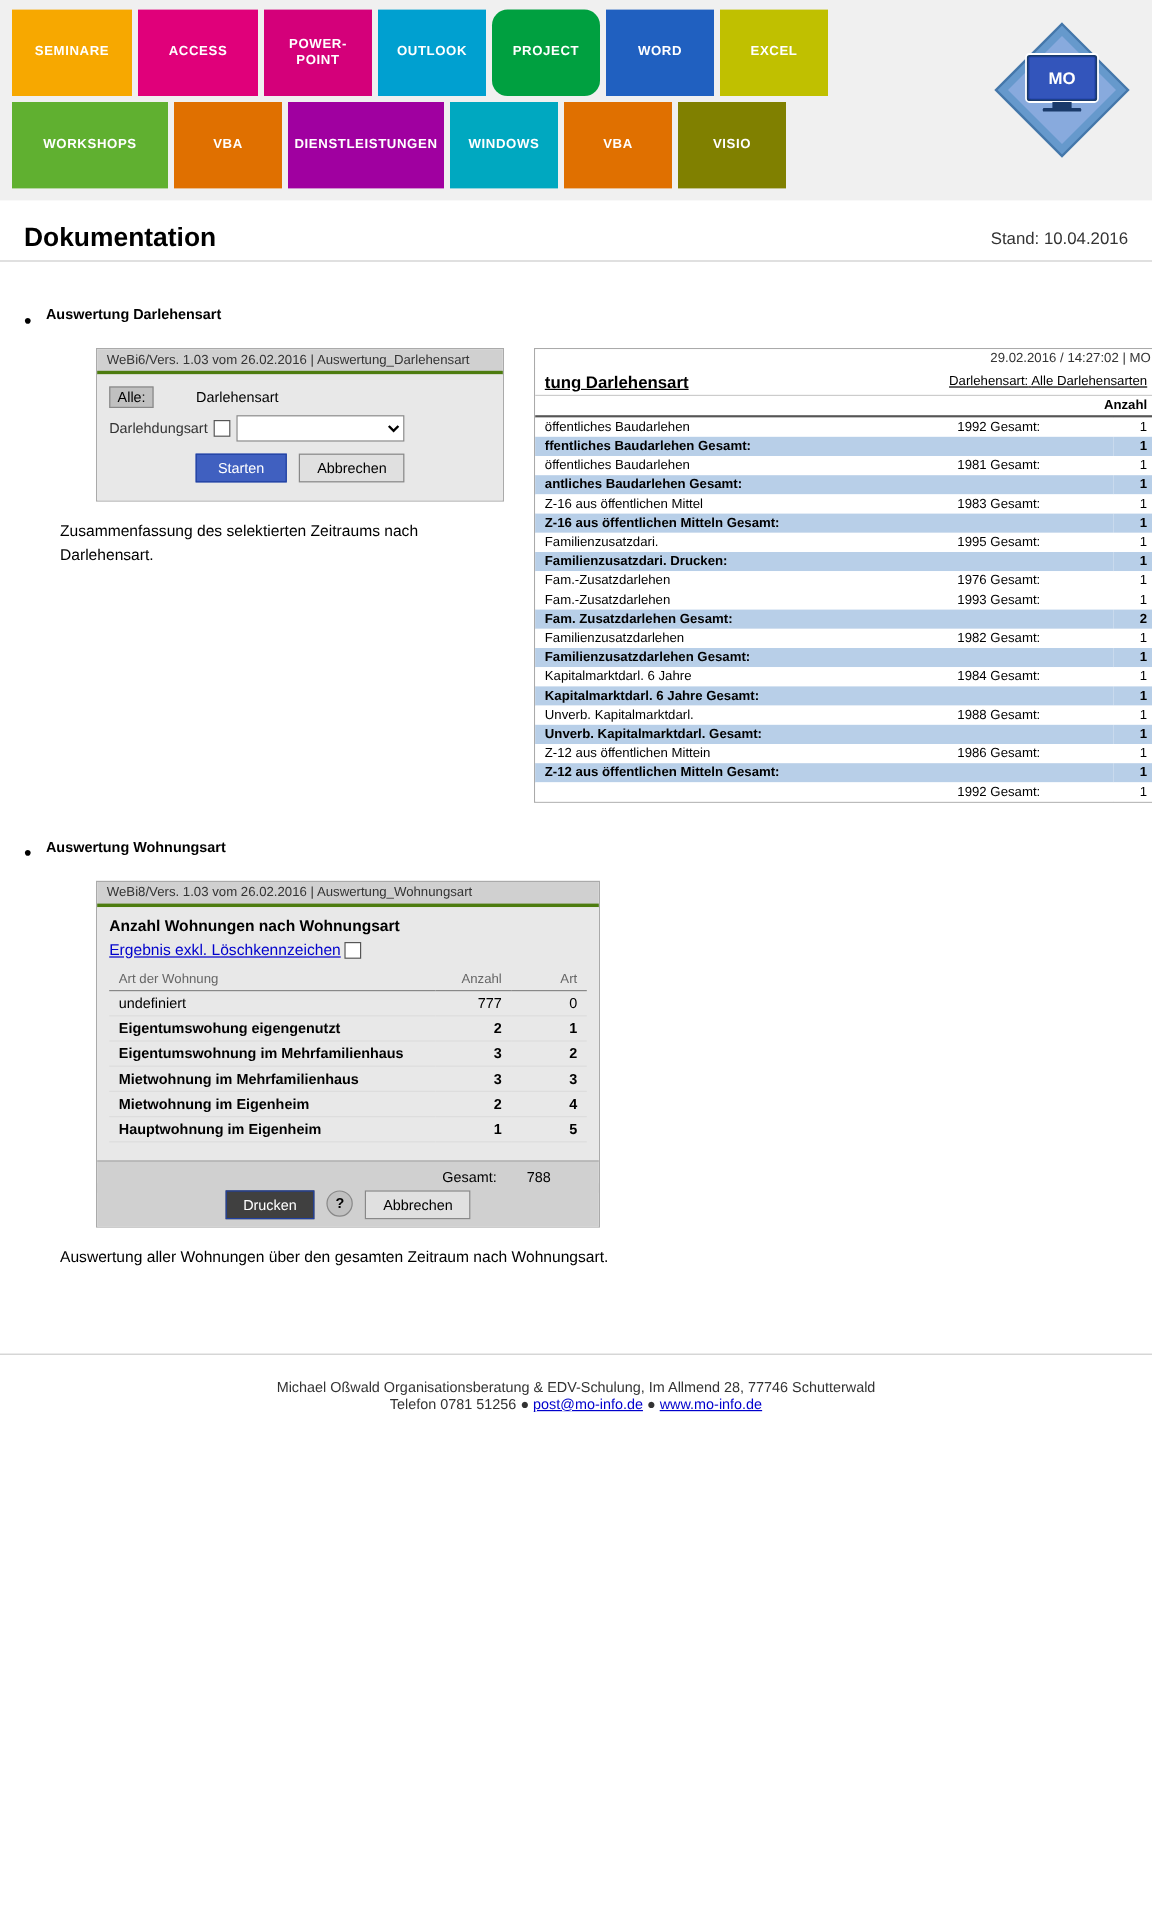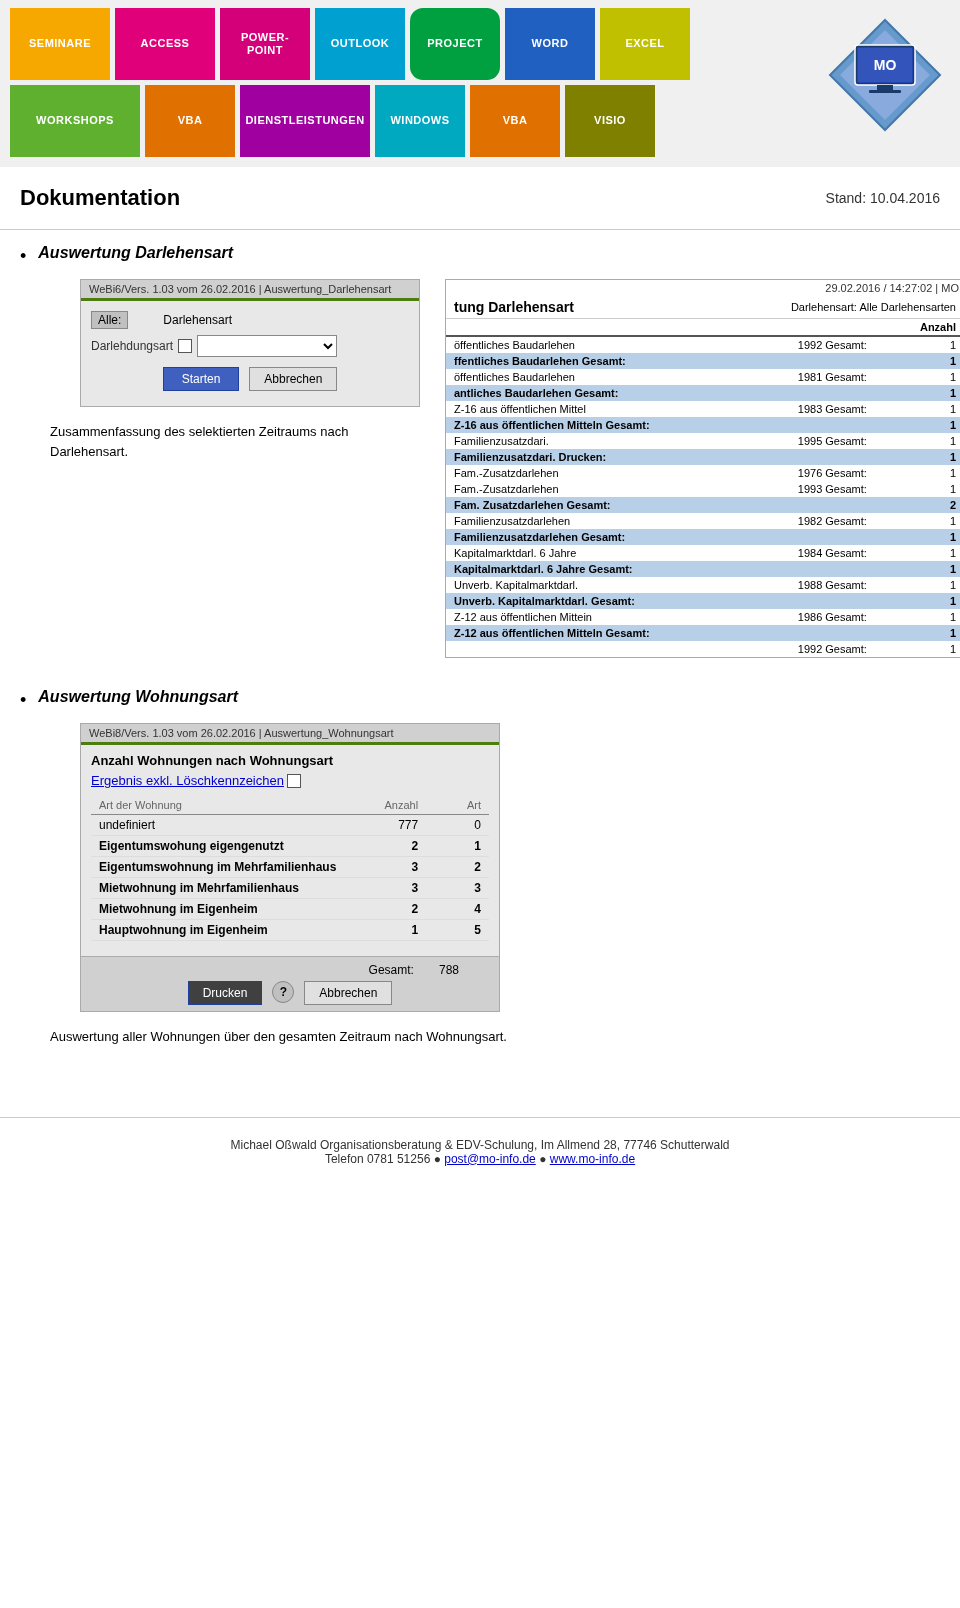--- a/index.html
+++ b/index.html
@@ -74,23 +74,23 @@
     }
     .nav-tiles-wrapper {
       flex: 1;
     }
 
     
     .doc-header {
       display: flex;
       justify-content: space-between;
       align-items: center;
-      padding: 18px 20px 18px 20px;
+      padding: 18px 20px 6px 20px;
       border-bottom: 1px solid #ccc;
-      margin-bottom: 4px;
+      margin-bottom: 27px;
     }
     .doc-title {
       font-size: 22px;
       font-weight: bold;
       color: #000;
     }
     .doc-date {
       font-size: 14px;
       color: #333;
     }
@@ -109,24 +109,23 @@
       align-items: flex-start;
       margin-bottom: 12px;
     }
     .bullet {
       font-size: 18px;
       margin-right: 12px;
       margin-top: 2px;
       color: #000;
     }
     .section-title {
-      font-size: 16px;
+      font-size: 12px;
       font-weight: bold;
       color: #000;
-      font-style: italic;
     }
 
     
     .screenshot-container {
       border: 1px solid #aaa;
       display: inline-block;
       background: #fff;
       margin-left: 30px;
     }
 
@@ -393,21 +392,21 @@
 
         <div class="description-text" style="margin-left:0; margin-top: 15px;">
           <div>Zusammenfassung des selektierten Zeitraums nach Darlehensart.</div>
         </div>
       </div>
 
       <div class="right-col">
         <div class="screenshot-container" style="width: 520px;">
           <div class="report-header">29.02.2016 / 14:27:02 | MO</div>
           <div style="padding: 3px 8px; background:#fff; border-bottom: 1px solid #ccc;">
-            <div style="display:flex; justify-content:space-between; align-items:center;">
+            <div style="display:flex; justify-content:space-between; align-items:center;text-decoration:underline;">
               <span style="font-size:14px; font-weight:bold;">tung Darlehensart</span>
               <span style="font-size:11px;">
                 <span>Darlehensart:</span>
                 <span>Alle Darlehensarten</span>
               </span>
             </div>
           </div>
           <div style="padding: 2px 8px; border-bottom: 2px solid #555; background:#fff; display:flex; justify-content:flex-end;">
             <span style="font-size:11px; font-weight:bold;">Anzahl</span>
           </div>

